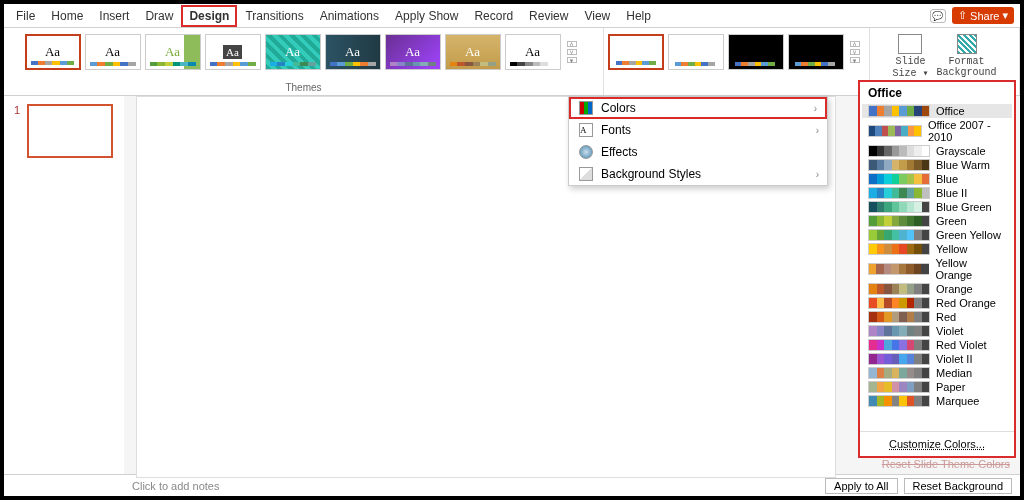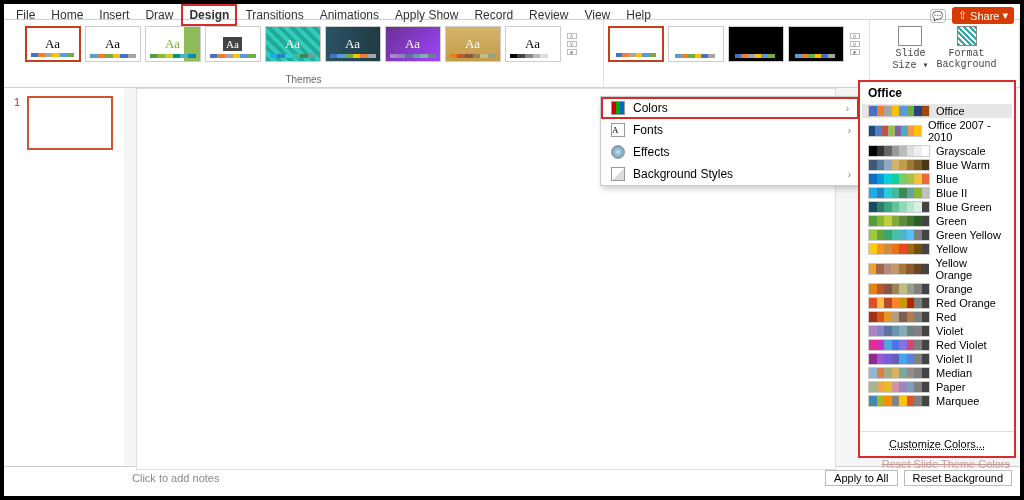--- a/index.html
+++ b/index.html
@@ -15,22 +15,22 @@
   .app {
     position: relative;
     width: 1016px;
     height: 492px;
     margin: 4px;
     background: #fff;
   }
   
   .tabs {
     display: flex;
-    align-items: flex-start;
-    height: 16px;
+    align-items: flex-end;
+    height: 24px;
     border-bottom: 1px solid #d0d0d0;
     padding: 0 4px;
     position: relative;
   }
   .tab {
     padding: 4px 8px;
     font-size: 12px;
     color: #333;
     cursor: pointer;
   }
@@ -159,21 +159,21 @@
     justify-content:space-between; padding:0 8px;
   }
   .notes { color:#888; font-size:11px; padding-left:120px;}
   .status-right { display:flex; gap:6px; }
   .status-right button {
     font-size:11px; padding:1px 8px; border:1px solid #bbb; background:#fff;
   }
   
   .dropdown {
     position:absolute;
-    top:92px; left:596px;
+    top:92px; left:564px;
     width:260px;
     background:#fff;
     border:1px solid #ccc;
     box-shadow:2px 3px 6px rgba(0,0,0,.2);
     z-index:10;
   }
   .dropdown .item {
     display:flex; align-items:center; gap:8px;
     padding:4px 10px;
     font-size:12px;

